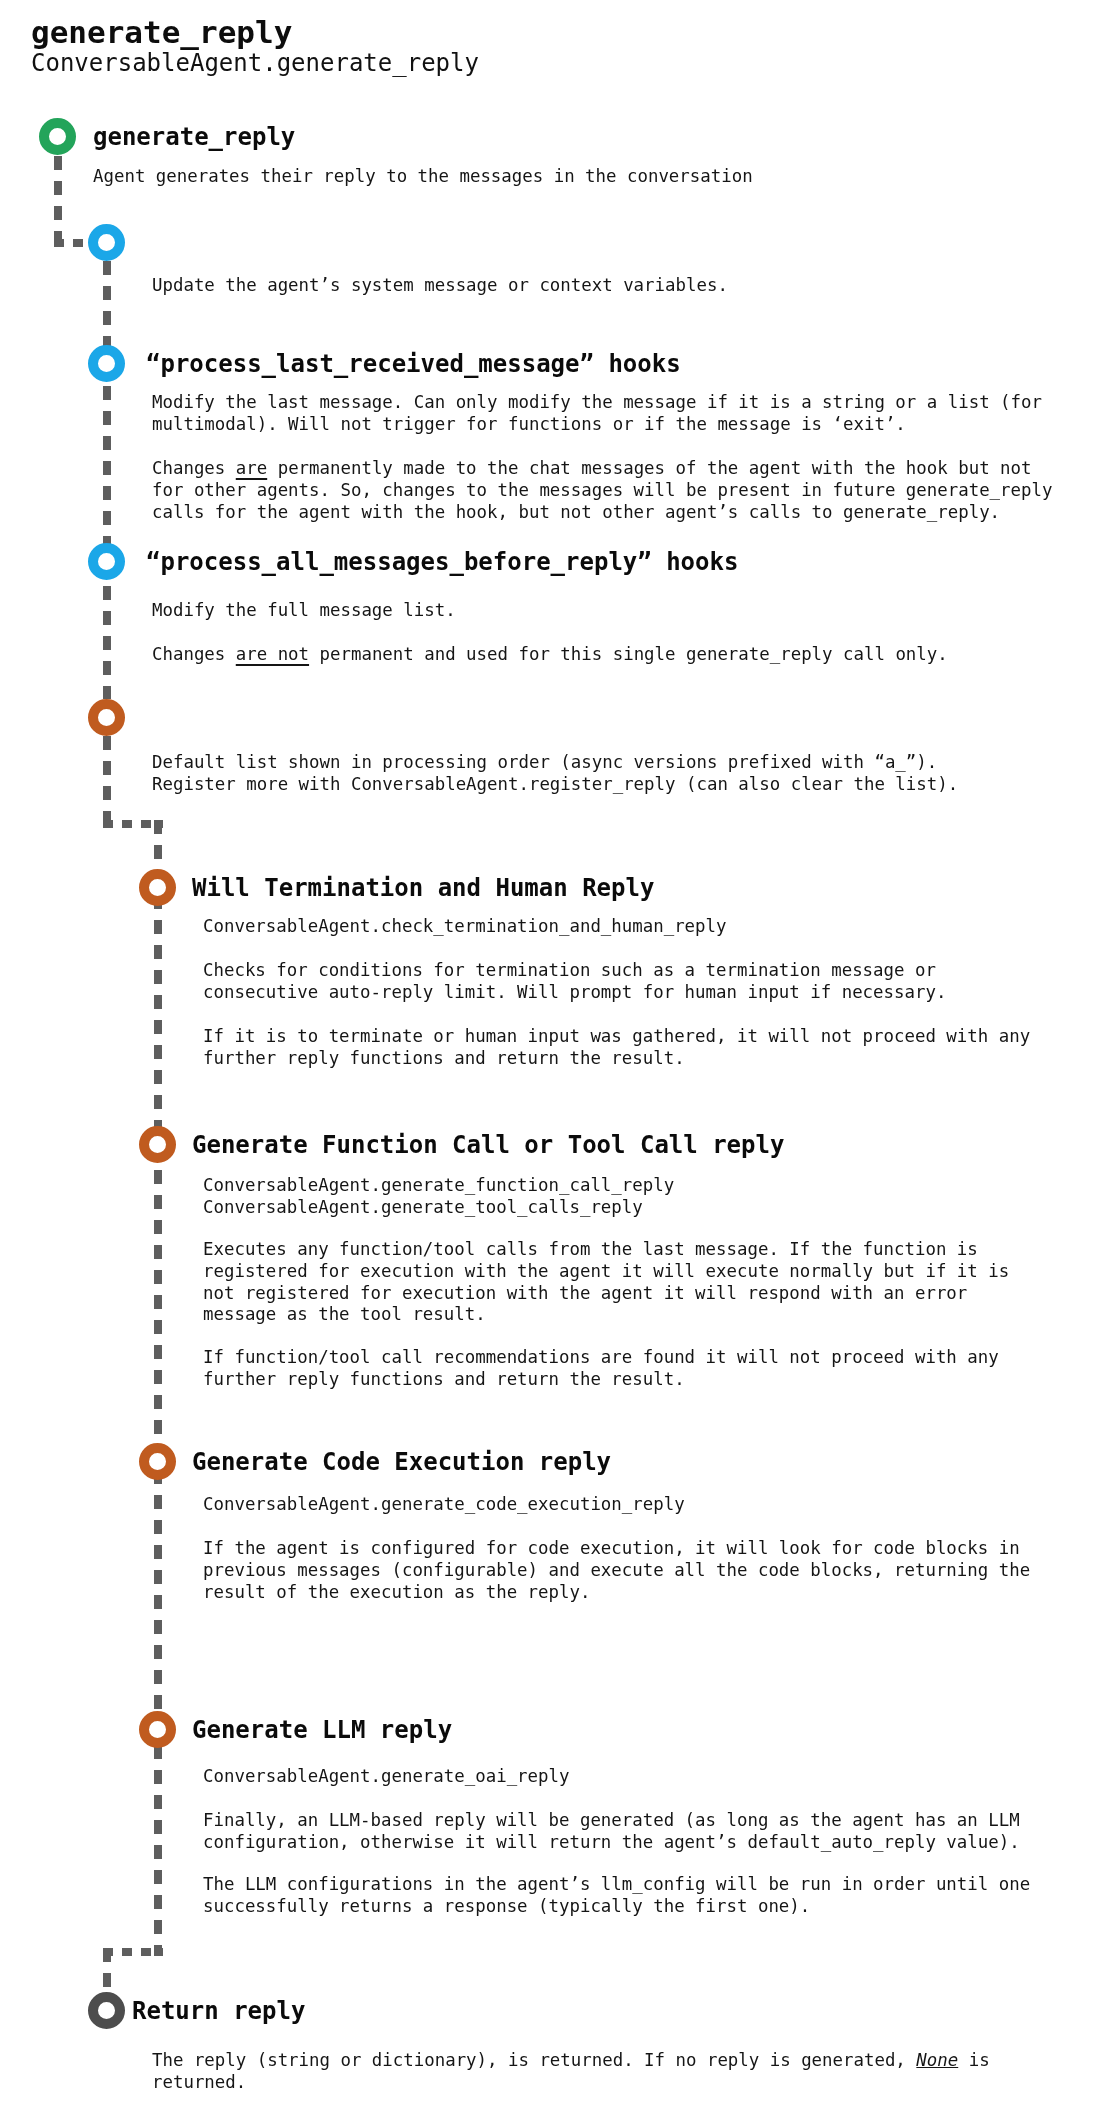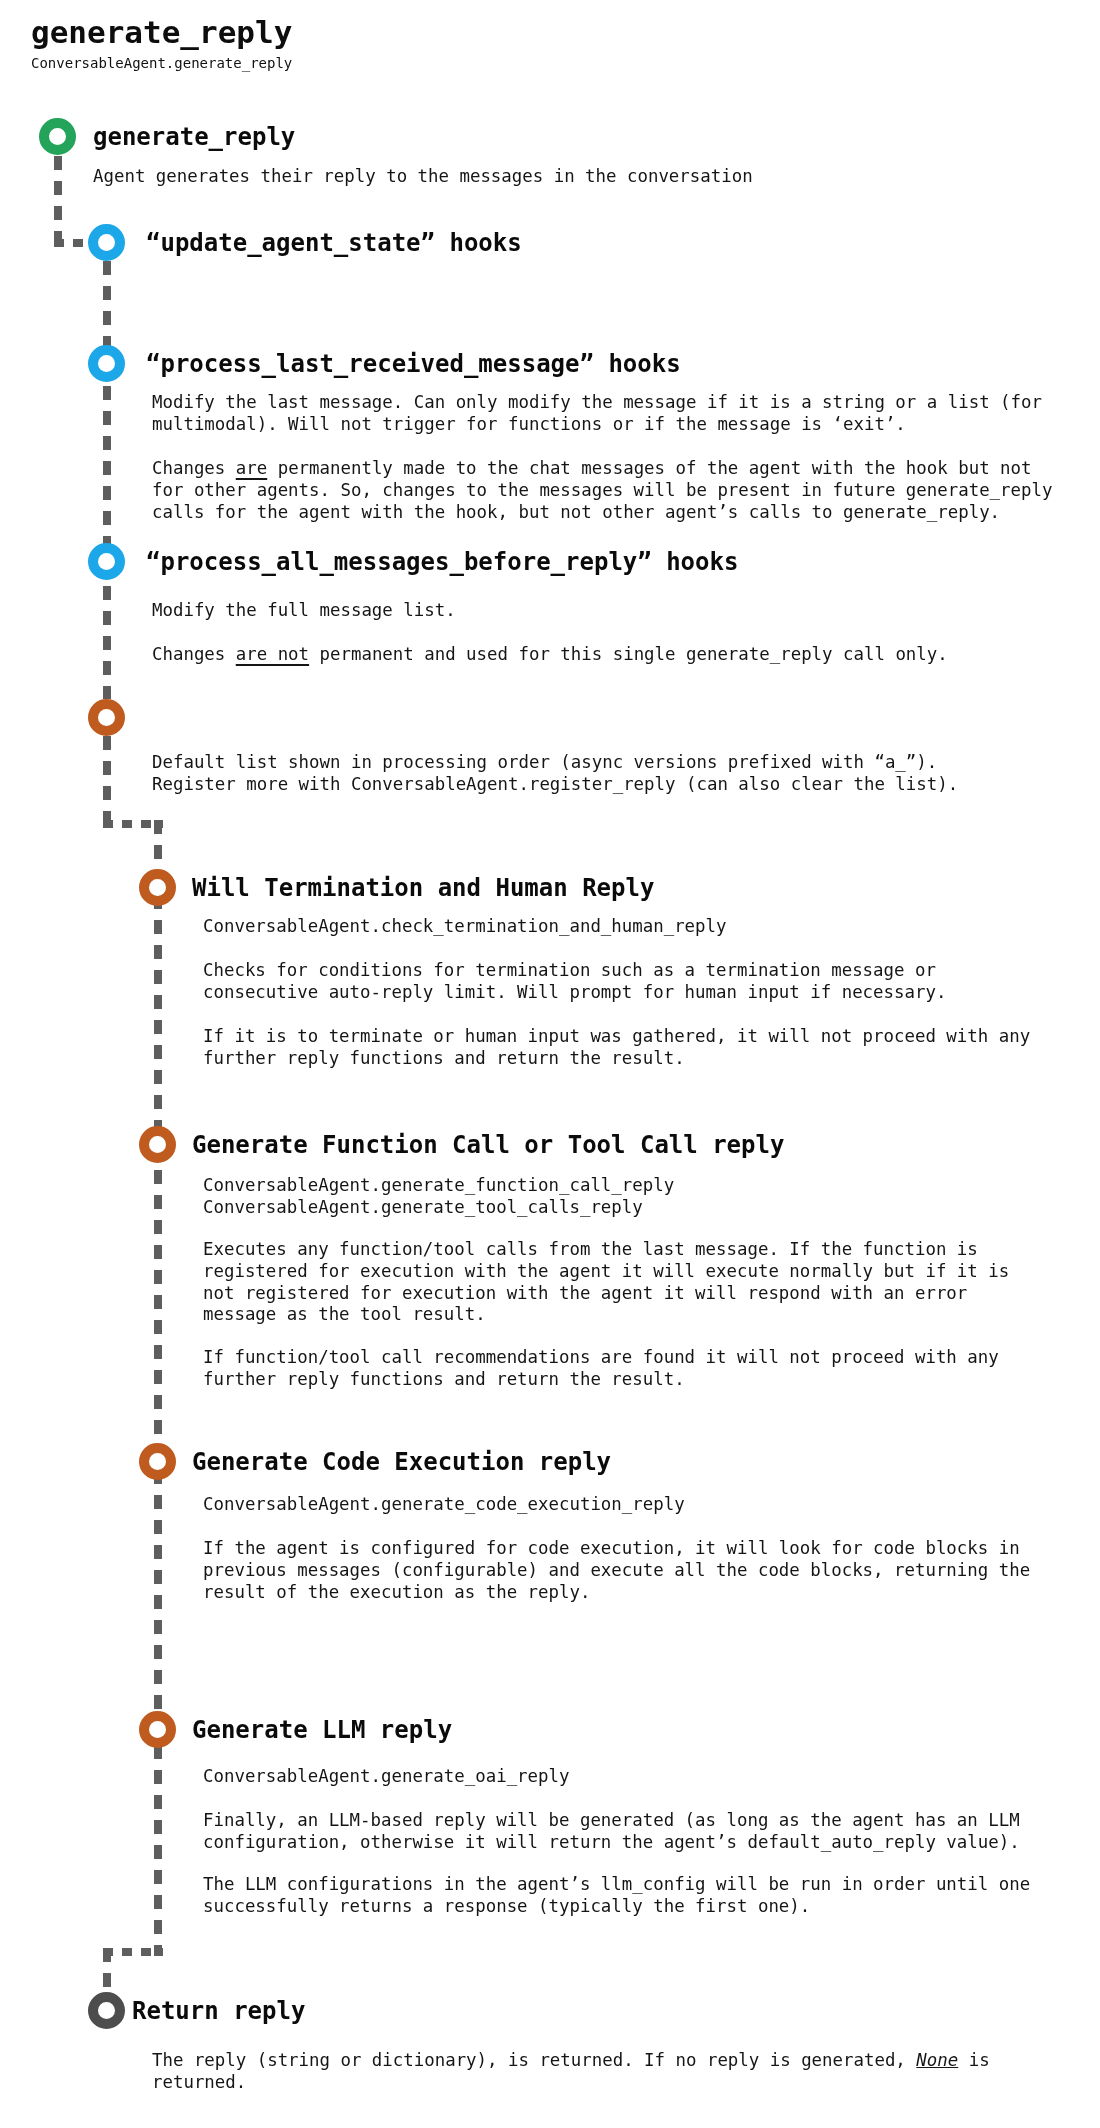--- a/index.html
+++ b/index.html
@@ -5,21 +5,21 @@
   html,body{margin:0;padding:0;background:#ffffff;}
   .canvas{
     position:relative;width:1100px;height:2128px;background:#ffffff;
     font-family:"DejaVu Sans Mono","Liberation Mono",monospace;
     color:#141414;overflow:hidden;
   }
   .page-title{
     position:absolute;margin:0;font-weight:700;font-size:31px;line-height:36px;color:#0d0d0d;
   }
   .page-subtitle{
-    position:absolute;margin:0;font-size:14px;line-height:22px;color:#111;
+    position:absolute;margin:0;font-size:24px;line-height:22px;color:#111;
   }
   .line{position:absolute;z-index:1;}
   .line.v{width:8px;background:repeating-linear-gradient(180deg,var(--connector) 0 14px,transparent 14px 25px);}
   .line.h{height:8px;background:repeating-linear-gradient(90deg,var(--connector) 0 10px,transparent 10px 19px);}
   .node{
     position:absolute;width:37px;height:37px;box-sizing:border-box;
     border-radius:50%;background:#fff;border:10px solid #888;z-index:2;
   }
   .node.green{border-color:var(--root_node);}
   .node.blue{border-color:var(--hook_node);}
@@ -60,21 +60,21 @@
   <div class="node orange" style="left:88px;top:699px"></div>
   <div class="node orange" style="left:139px;top:869px"></div>
   <div class="node orange" style="left:139px;top:1126px"></div>
   <div class="node orange" style="left:139px;top:1443px"></div>
   <div class="node orange" style="left:139px;top:1711px"></div>
   <div class="node dark" style="left:88px;top:1992px"></div>
 
   <h2 class="step-title" style="left:93px;top:121px">generate_reply</h2>
   <p class="body" style="left:93px;top:166px">Agent generates their reply to the messages in the conversation</p>
 
-  <h2 class="step-title" style="left:146px;top:227px">“update_agent_state” hooks</h2>
+  <p class="body" style="left:152px;top:275px">Update the agent’s system message or context variables.</p>
 
   <h2 class="step-title" style="left:146px;top:348px">“process_last_received_message” hooks</h2>
   <p class="body" style="left:152px;top:392px">Modify the last message. Can only modify the message if it is a string or a list (for
 multimodal). Will not trigger for functions or if the message is ‘exit’.</p>
   <p class="body" style="left:152px;top:458px"><span>Changes </span><span class="u">are</span><span> permanently made to the chat messages of the agent with the hook but not
 for other agents. So, changes to the messages will be present in future generate_reply
 calls for the agent with the hook, but not other agent’s calls to generate_reply.</span></p>
 
   <h2 class="step-title" style="left:146px;top:546px">“process_all_messages_before_reply” hooks</h2>
   <p class="body" style="left:152px;top:600px">Modify the full message list.</p>

